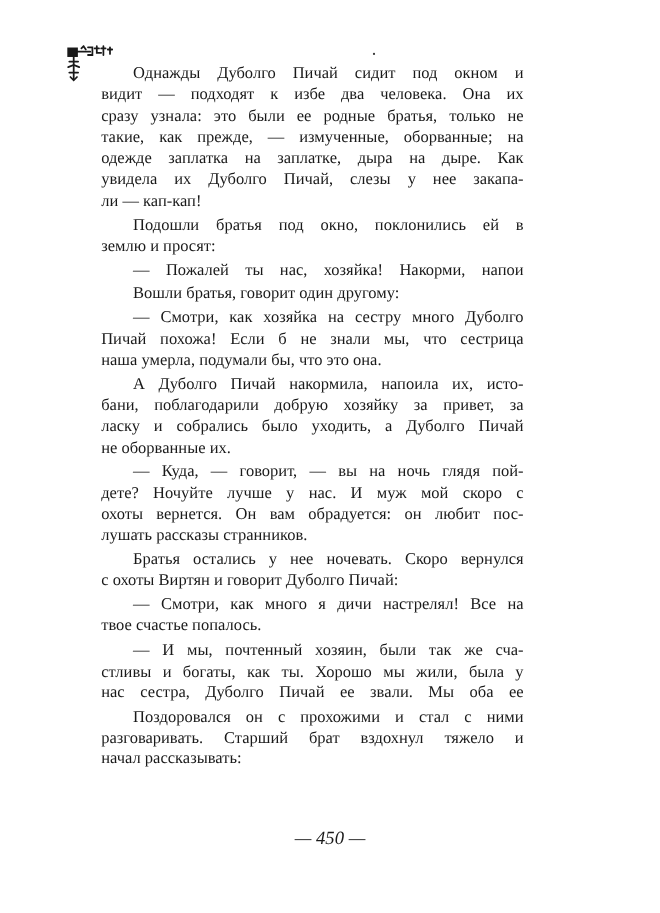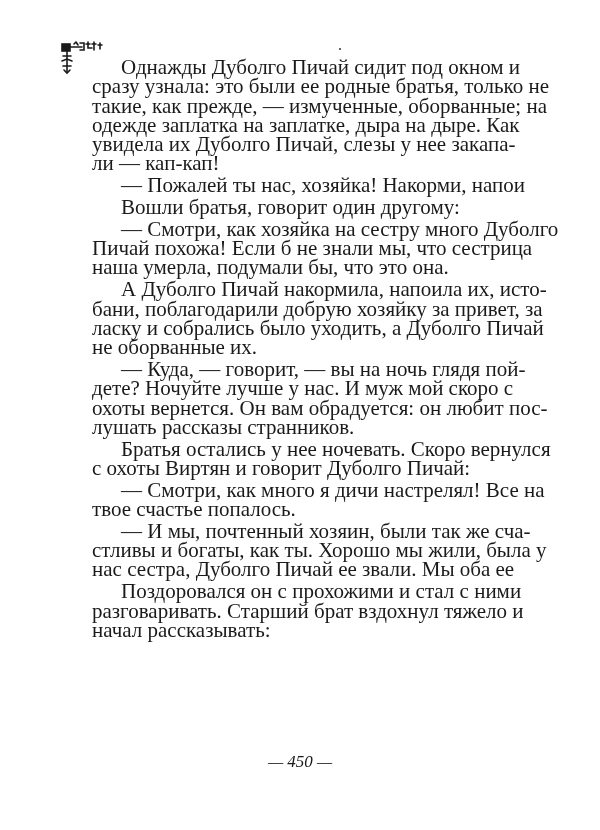--- a/index.html
+++ b/index.html
@@ -36,21 +36,21 @@
       width: 2px;
       height: 2px;
       background: #333;
       border-radius: 50%;
     }
     .text-block {
       position: absolute;
       left: 92px;
       top: 58px;
       width: 384px;
-      font-size: 21px;
+      font-size: 15px;
       line-height: 19.3px;
       text-align: justify;
     }
     .line {
       display: block;
       height: 19.3px;
       white-space: nowrap;
       text-align: justify;
       text-align-last: justify;
     }
@@ -93,25 +93,30 @@
       <path d="M3 26 L11 26"></path>
       <path d="M4 30 L7 33 L10 30"></path>
     </g>
   </svg>
 
   <div class="speck"></div>
 
   <div class="text-block">
     <div>
       <span class="line indent">Однажды Дуболго Пичай сидит под окном и</span>
+      <span class="line">видит — подходят к избе два человека. Она их</span>
       <span class="line">сразу узнала: это были ее родные братья, только не</span>
       <span class="line">такие, как прежде, — измученные, оборванные; на</span>
       <span class="line">одежде заплатка на заплатке, дыра на дыре. Как</span>
       <span class="line">увидела их Дуболго Пичай, слезы у нее закапа-</span>
       <span class="line last">ли — кап-кап!</span>
+    </div>
+    <div class="para-gap">
+      <span class="line indent">Подошли братья под окно, поклонились ей в</span>
+      <span class="line last">землю и просят:</span>
     </div>
     <div class="para-gap">
       <span class="line indent">— Пожалей ты нас, хозяйка! Накорми, напои</span>
     </div>
     <div class="para-gap">
       <span class="line indent last">Вошли братья, говорит один другому:</span>
     </div>
     <div class="para-gap">
       <span class="line indent">— Смотри, как хозяйка на сестру много Дуболго</span>
       <span class="line">Пичай похожа! Если б не знали мы, что сестрица</span>

